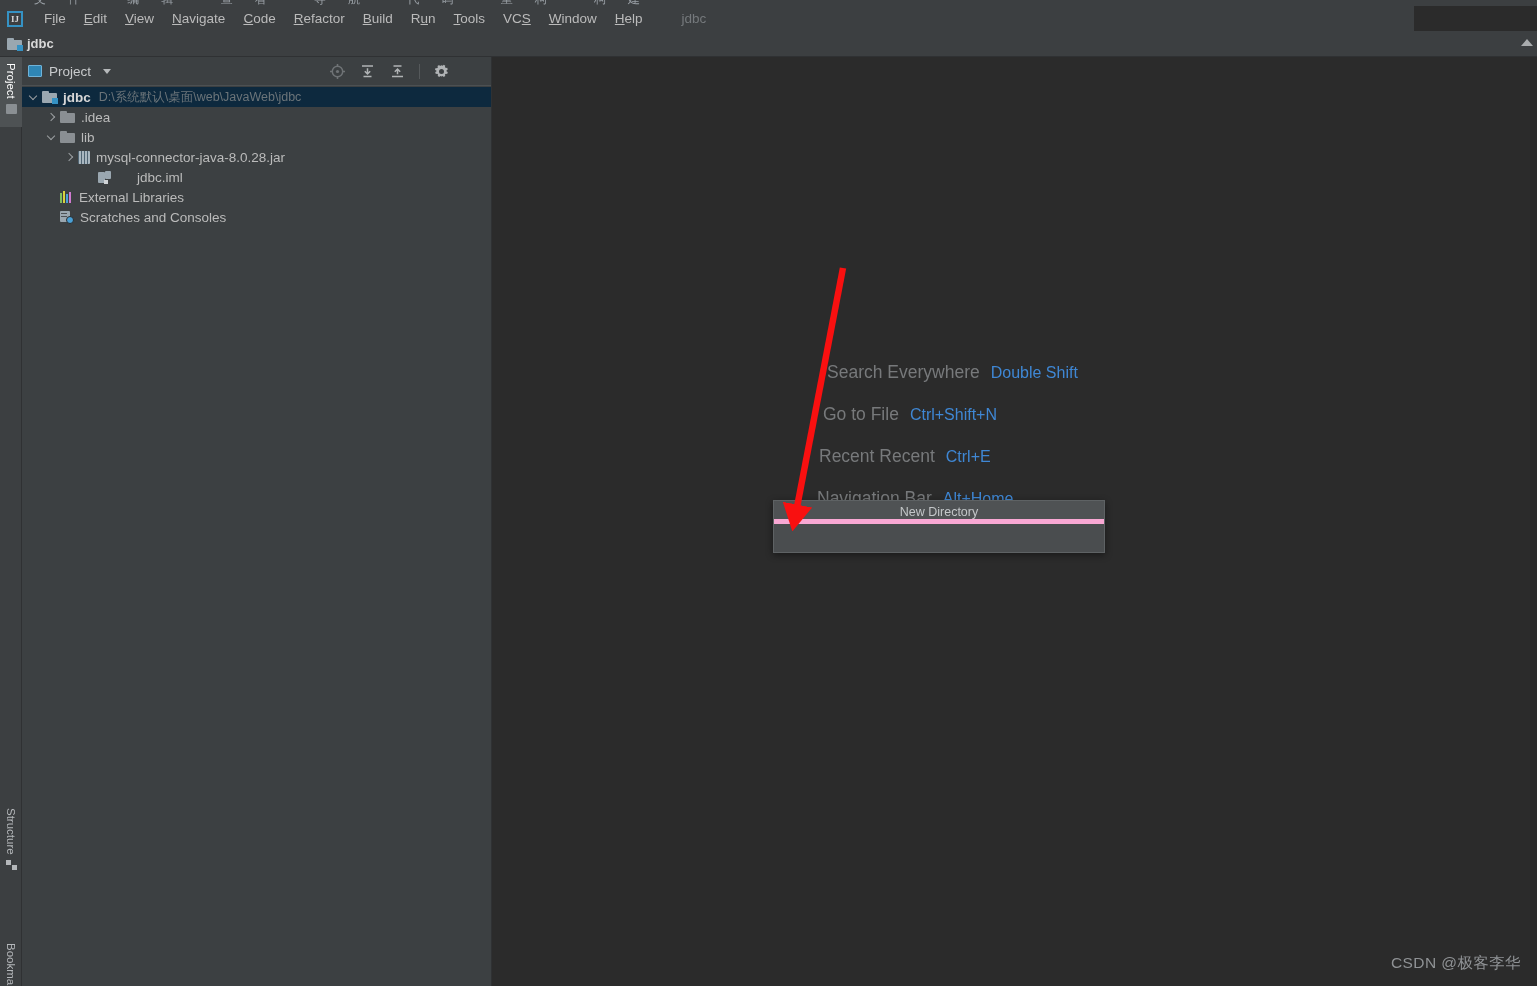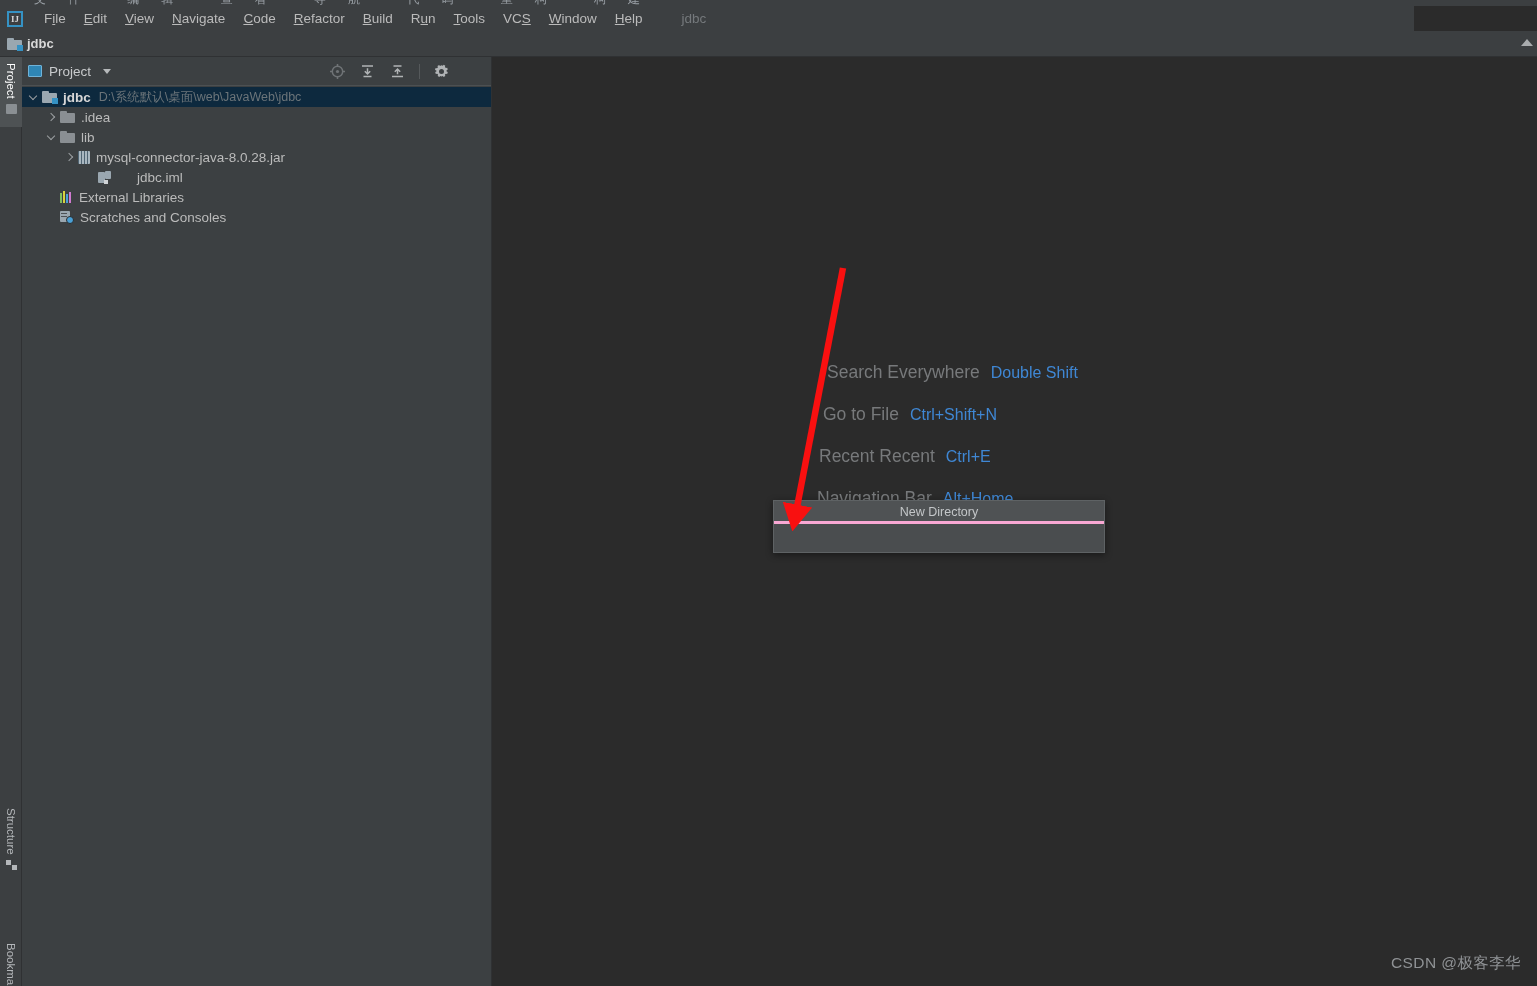--- a/index.html
+++ b/index.html
@@ -208,21 +208,21 @@
   
   .newdir {
     position: absolute; left: 773px; top: 500px; width: 332px; height: 53px;
     background: #4a4d4f; border: 1px solid #5e6264;
     box-shadow: 0 2px 7px rgba(0,0,0,.45);
     z-index: 20;
   }
   .newdir-title {
     height: 23px; line-height: 23px; text-align: center;
     color: #c3c6c8; font-size: 12.5px;
-    background: #4f5254; border-bottom: 3px solid #f9a8d4;
+    background: #4f5254; border-bottom: 5px solid #f9a8d4;
   }
   .newdir-field {
     height: 28px; background: #45484a;
     display: flex; align-items: center; padding-left: 11px;
     color: #d8d8d8; font-size: 12.5px;
   }
   .newdir-caret {
     width: 1px; height: 14px; background: #d8d8d8; margin-left: 1px;
   }
 

